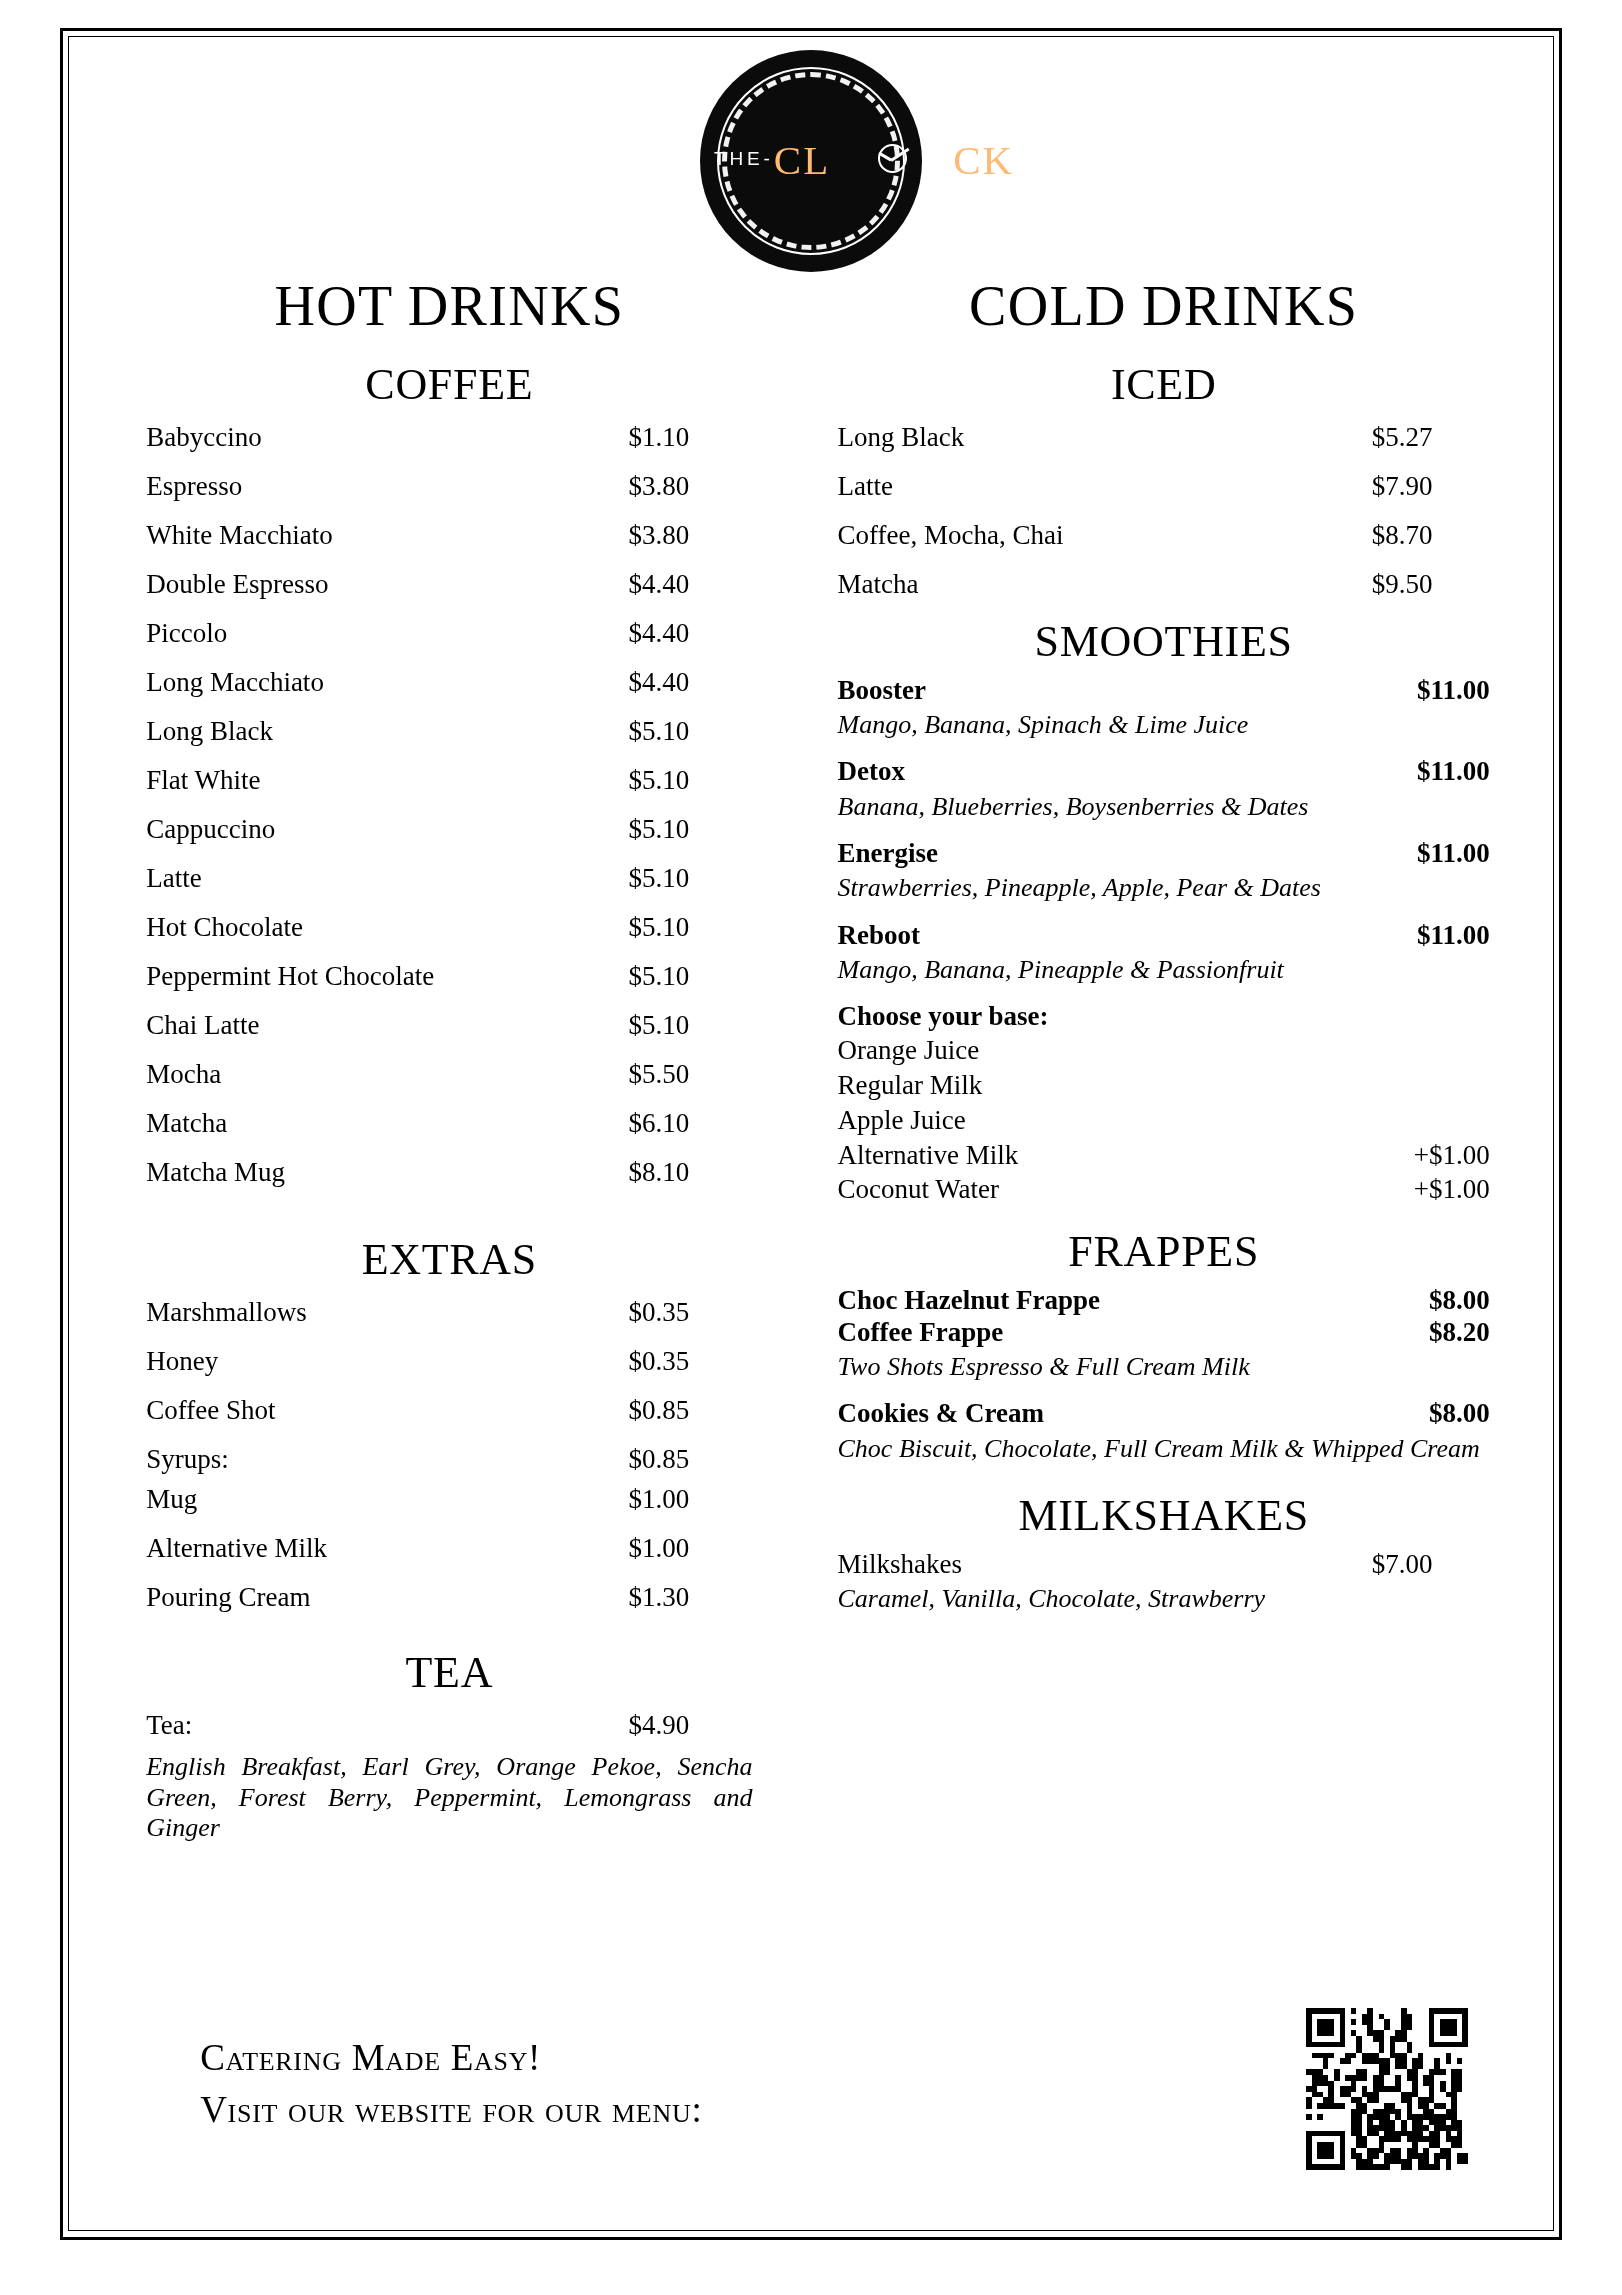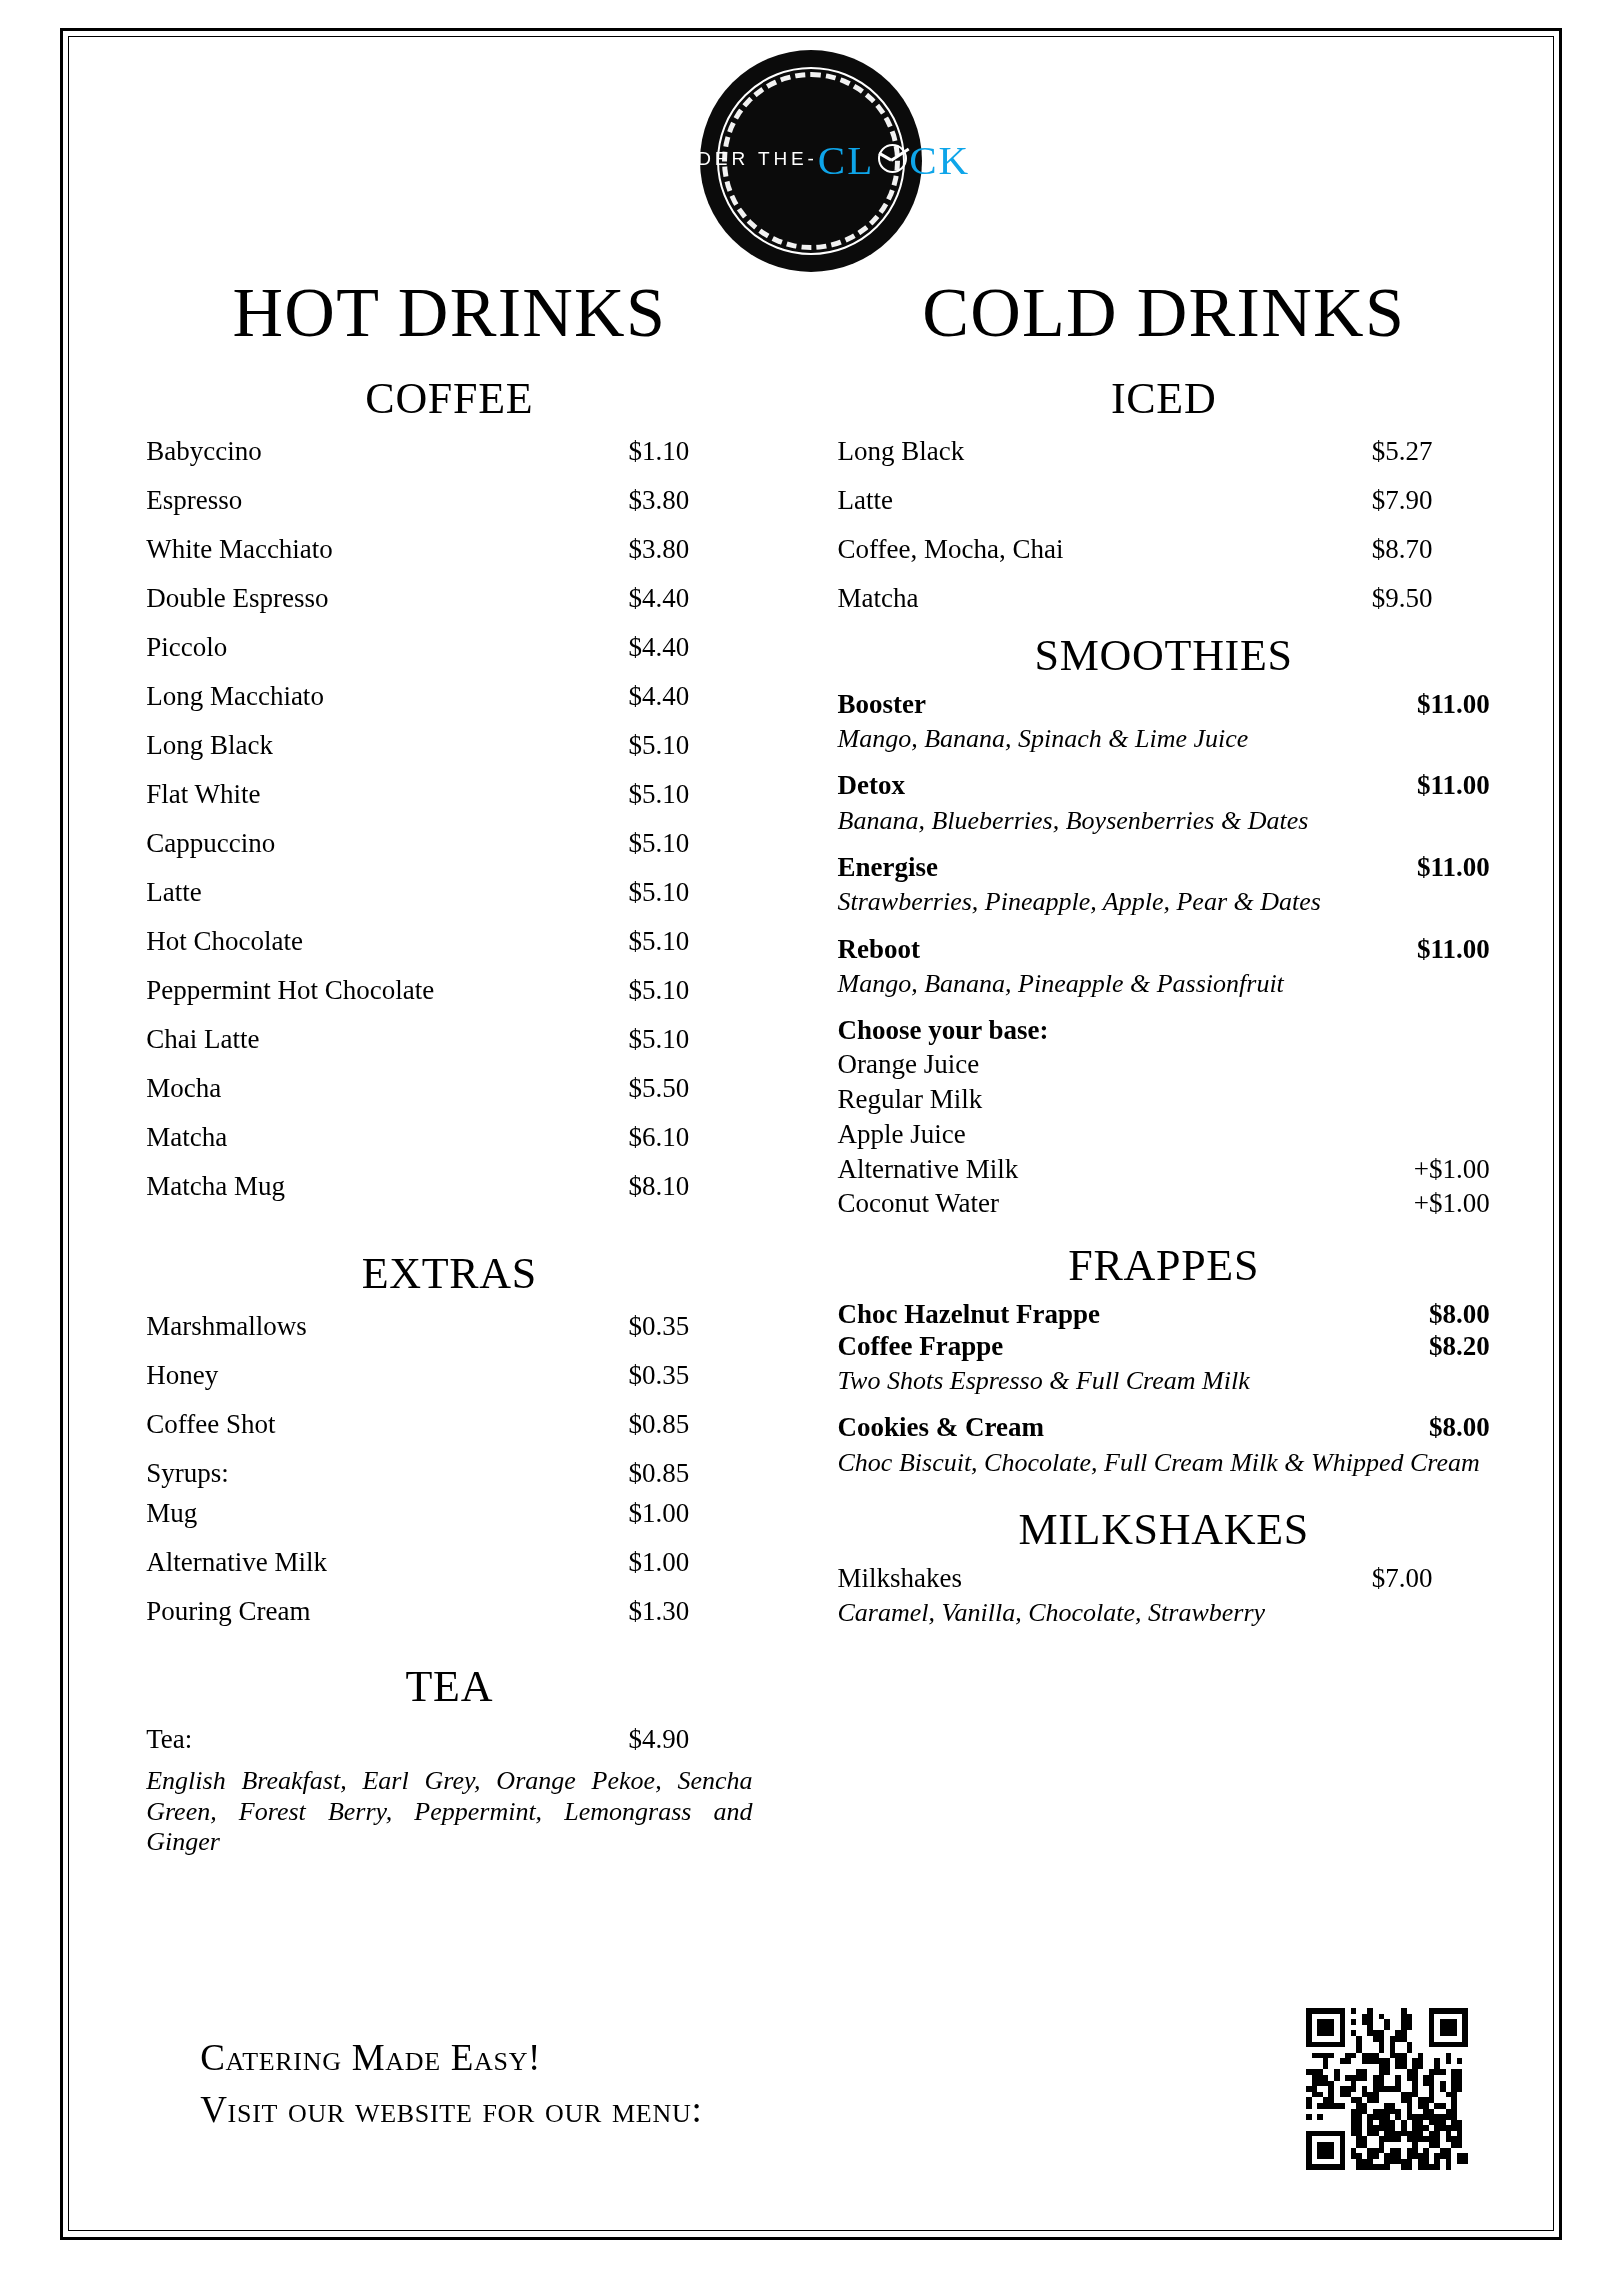--- a/index.html
+++ b/index.html
@@ -85,28 +85,29 @@
     color: #fff;
     font-family: "Liberation Sans", sans-serif;
     font-size: 19px;
     letter-spacing: 3.9px;
     margin-bottom: 3.9px;
     white-space: nowrap;
   }
   .logo-main {
     position: relative;
     z-index: 3;
-    color: #0ea5e9;
+    color: #fdba74;
     font-family: "Liberation Serif", serif;
     font-size: 41px;
     letter-spacing: 2px;
     line-height: 1;
     white-space: nowrap;
     display: flex;
     align-items: center;
+    gap: 44px;
   }
   .logo-clockface {
     position: relative;
     display: inline-block;
     width: 35px; height: 35px;
   }
   .logo-clockface .ring {
     position: absolute; left: 3.3px; top: 1.3px;
     width: 29px; height: 29px;
     border: 2.6px solid #fff;
@@ -137,21 +138,21 @@
   }
   .col {
     box-sizing: border-box;
   }
   .col-left  { width: 713px; padding-left: 77px; padding-right: 29px; }
   .col-right { width: 772px; padding-left: 56px;  padding-right: 63px; }
 
   
   .col-title {
     text-align: center;
-    font-size: 70px;
+    font-size: 56px;
     font-weight: 400;
     letter-spacing: 1.3px;
     line-height: 1;
     margin: 0 0 29px 0;
     font-family: "Liberation Serif", serif;
   }
   .sec-title {
     text-align: center;
     font-size: 44px;
     font-weight: 400;

